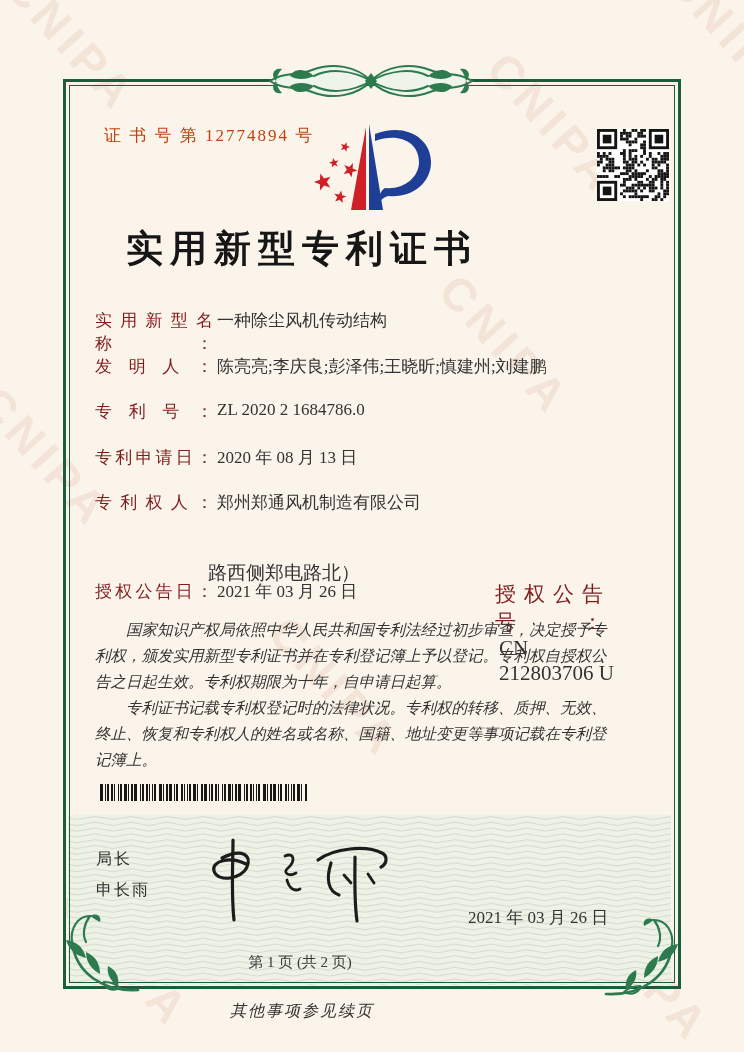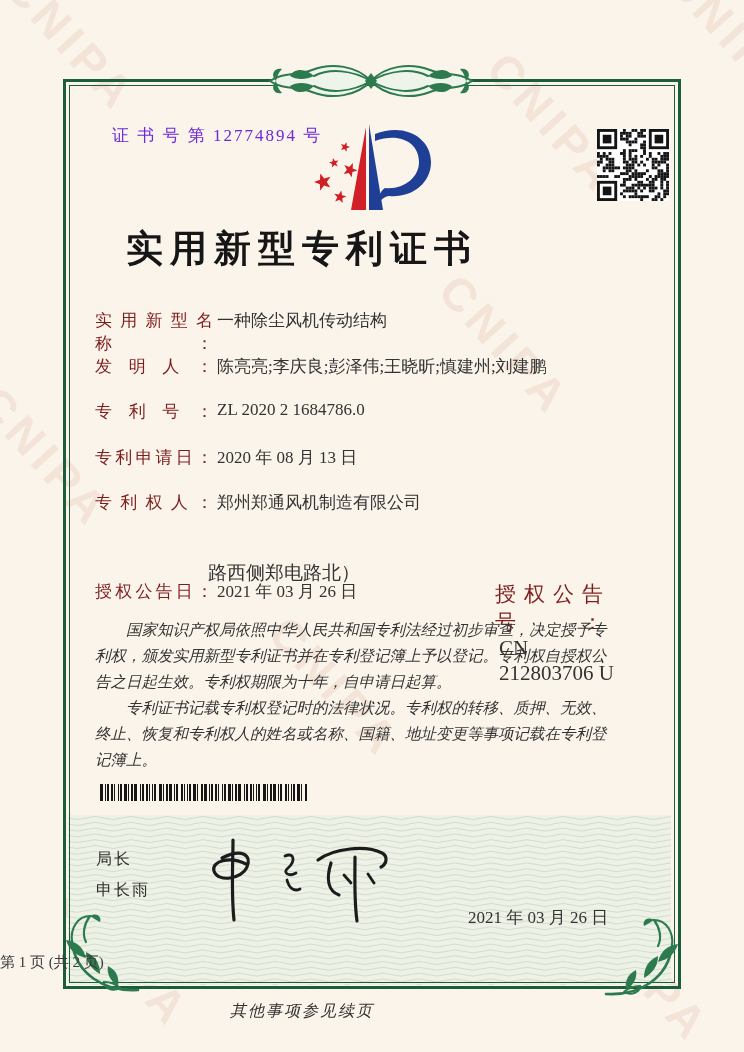--- a/index.html
+++ b/index.html
@@ -16,21 +16,21 @@
   }
   .border-outer{
     position:absolute;left:63px;top:79px;width:612px;height:904px;
     border:3px solid #1c5e3c;
   }
   .border-inner{
     position:absolute;left:3px;top:3px;right:3px;bottom:3px;
     border:1px solid #1c5e3c;
   }
   .cert-no{
-    position:absolute;left:112px;top:124px;font-size:17px;color:#6d28d9;
+    position:absolute;left:104px;top:124px;font-size:17px;color:#c2410c;
     letter-spacing:2px;
   }
   .qr{position:absolute;left:597px;top:129px;width:72px;height:72px;}
   .logo{position:absolute;left:305px;top:122px;width:134px;height:96px;}
   .title{
     position:absolute;left:0;top:224px;width:604px;text-align:center;
     font-size:37px;font-weight:bold;letter-spacing:7px;color:#161616;
   }
   .field-row{position:absolute;left:95px;width:520px;font-size:17px;color:#3c3c3c;}
   .flabel{
@@ -51,21 +51,21 @@
   .waves{position:absolute;left:68px;top:815px;width:603px;height:170px;}
   .signer{
     position:absolute;left:96px;top:843px;font-size:16px;color:#2e2e2e;
     line-height:31px;letter-spacing:2px;z-index:3;
   }
   .sig{position:absolute;left:188px;top:828px;width:218px;height:98px;z-index:3;}
   .issue-date{
     position:absolute;left:468px;top:906px;font-size:17px;color:#333;z-index:3;
   }
   .page-no{
-    position:absolute;left:0;top:953px;width:600px;
+    position:absolute;left:0;top:953px;width:600px;text-align:center;
     font-size:15px;color:#3a3a3a;z-index:3;
   }
   .cont-note{
     position:absolute;left:0;top:1001px;width:604px;text-align:center;
     font-size:16px;font-style:italic;color:#333;letter-spacing:2px;
   }
   .ornament{position:absolute;z-index:2;}
 </style>
 </head>
 <body>

